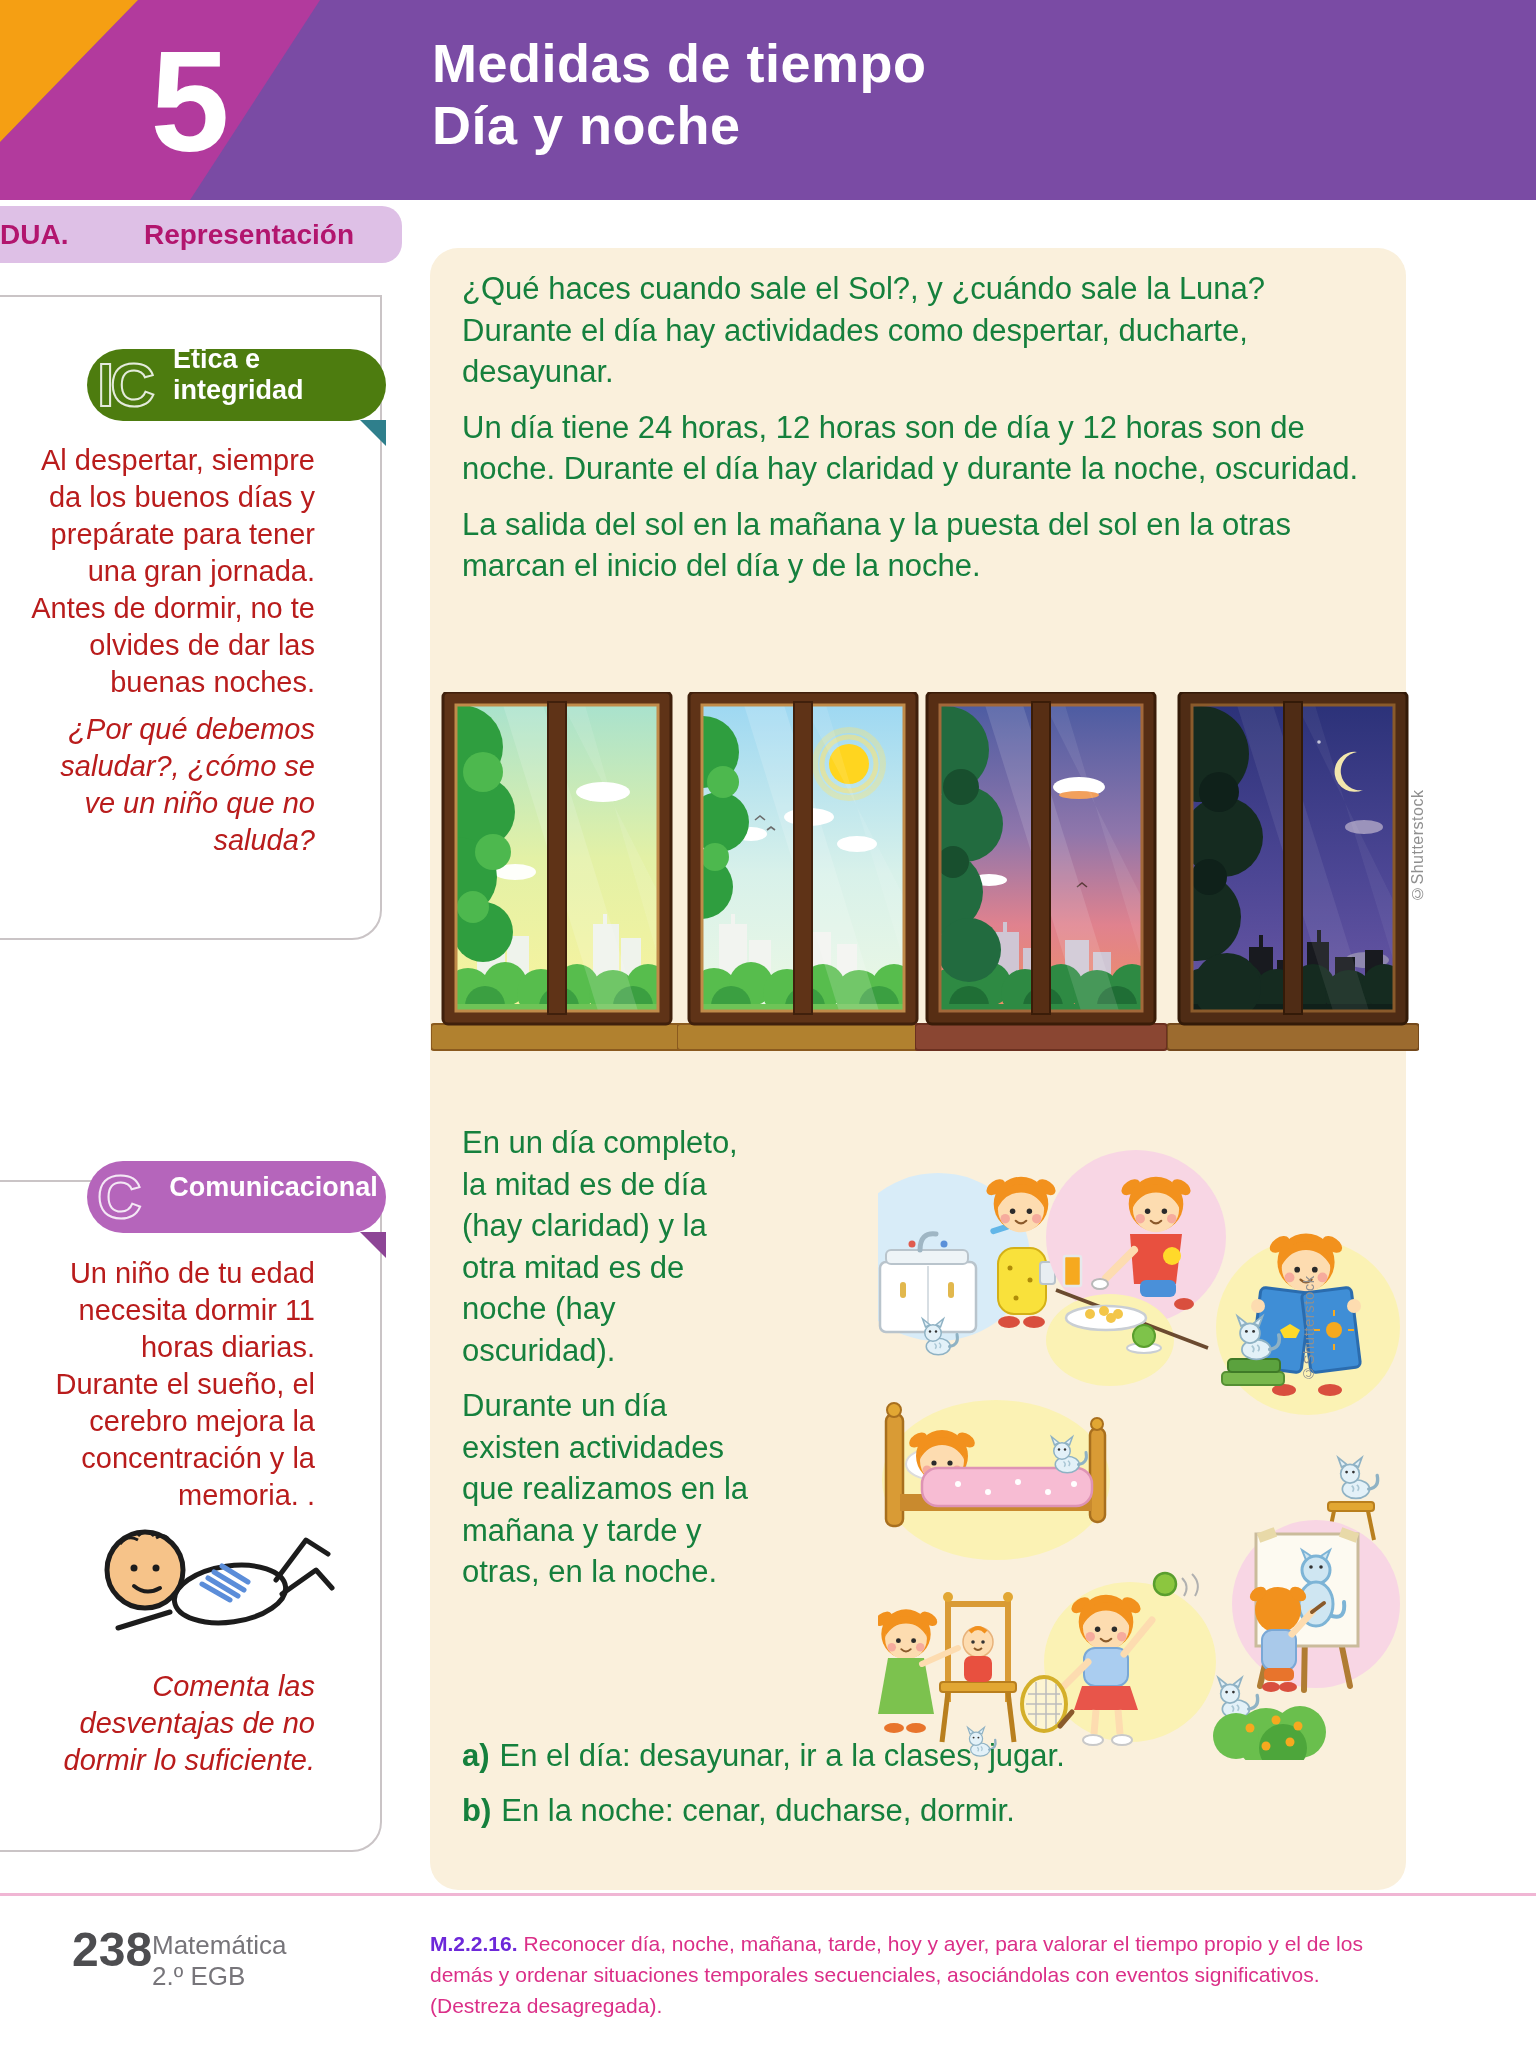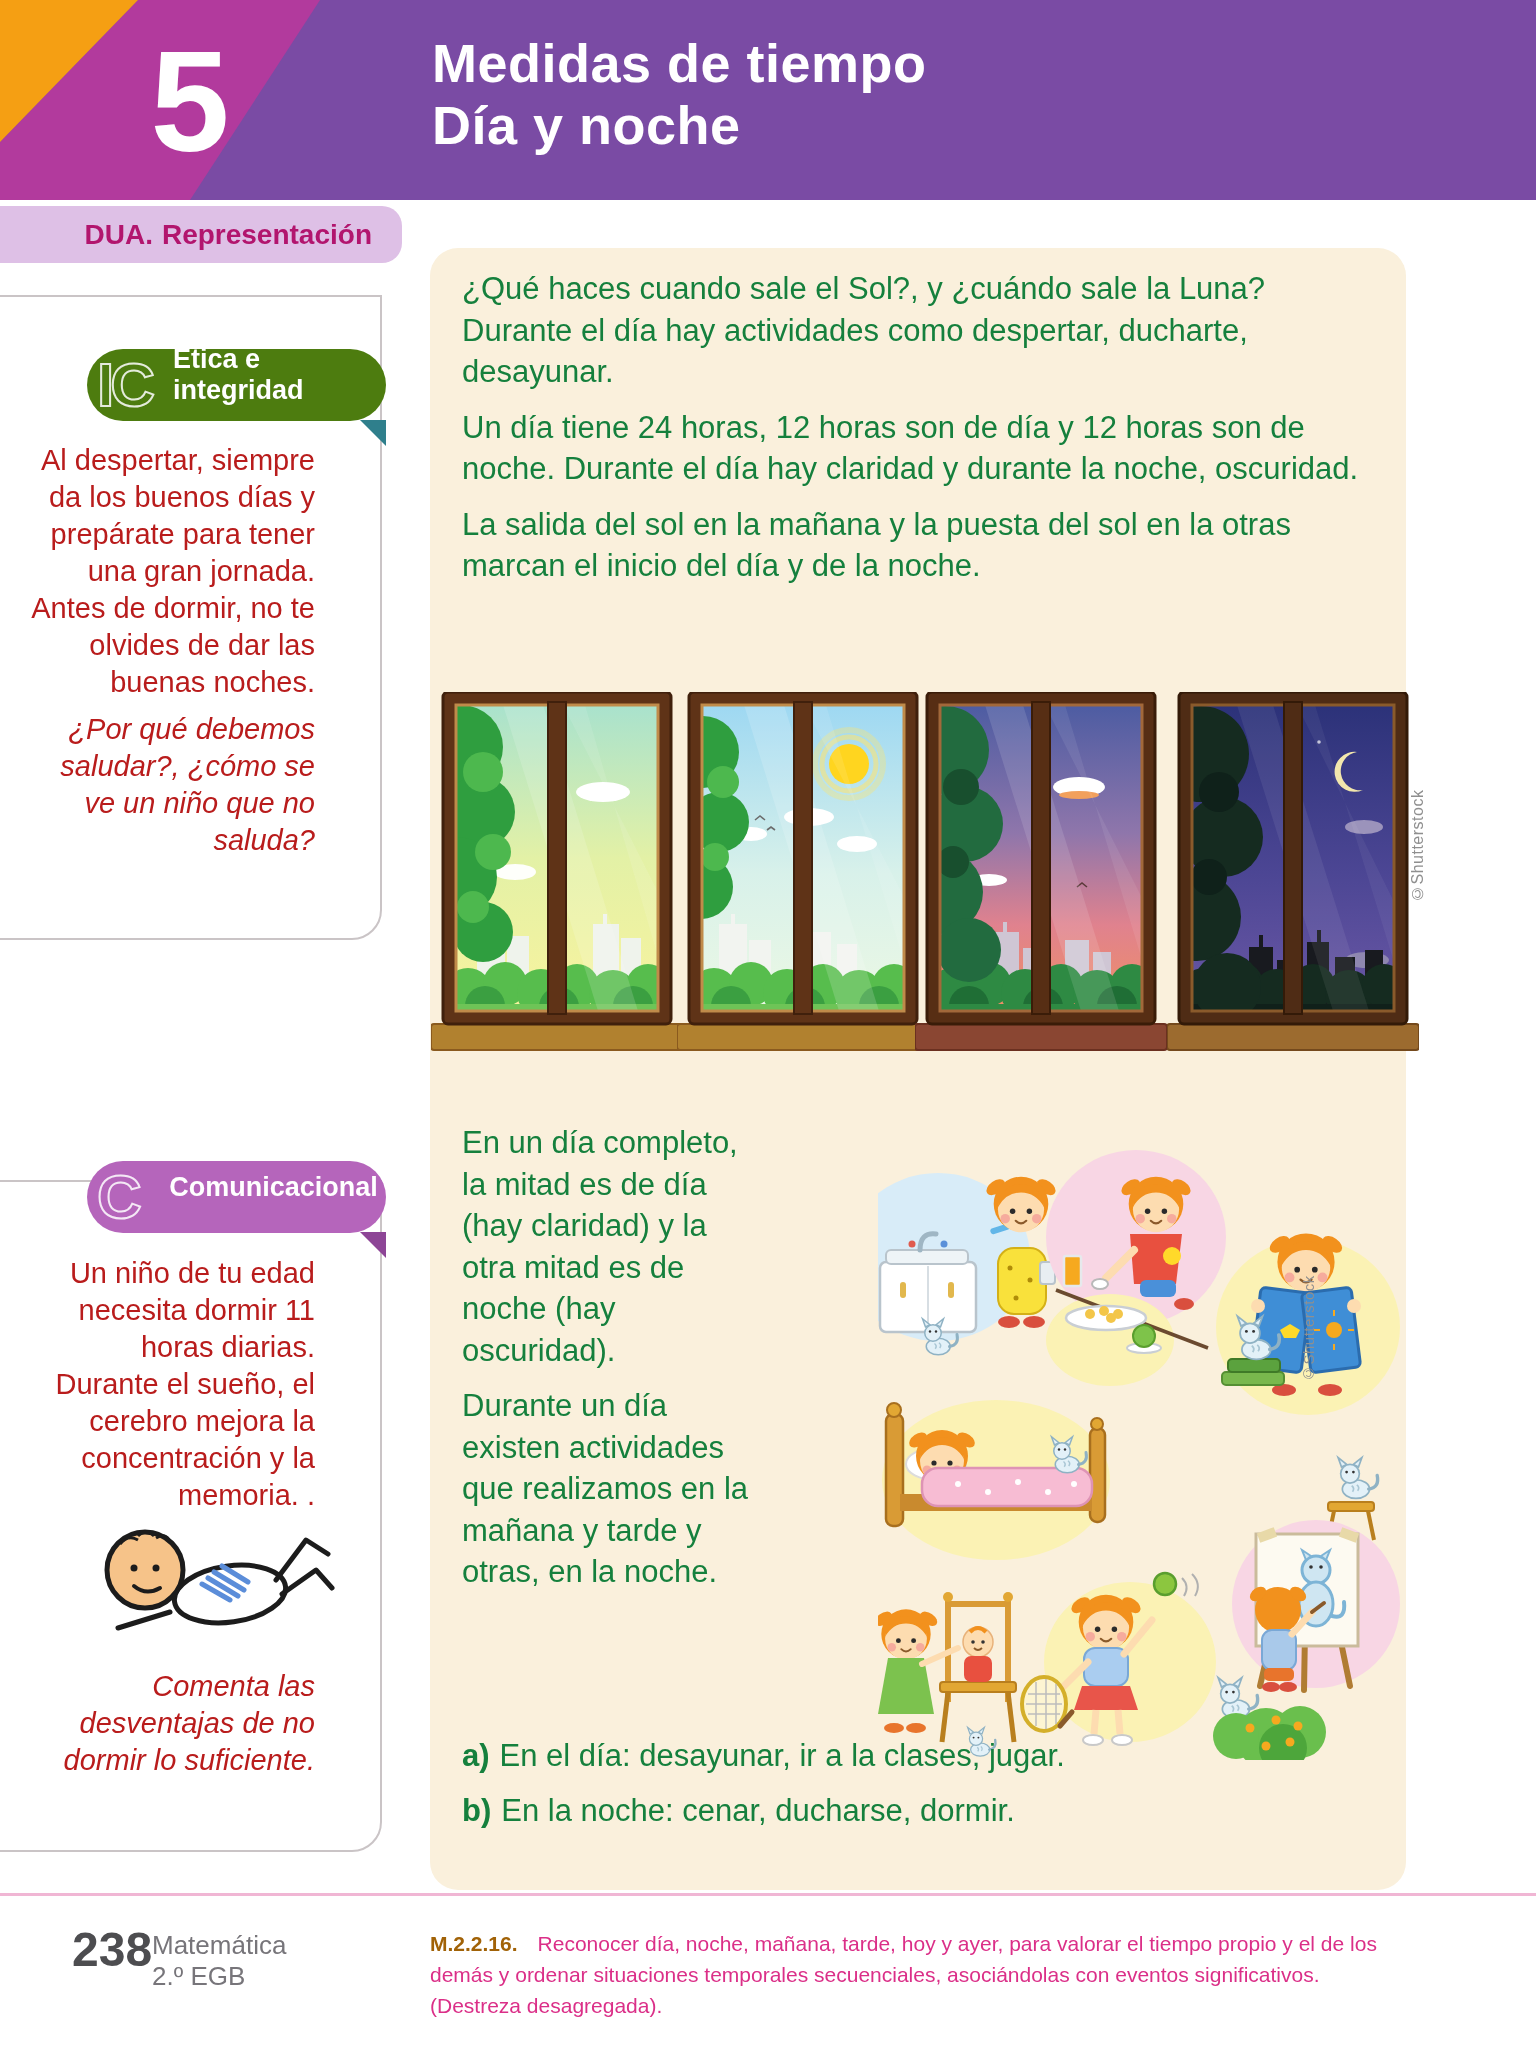--- a/index.html
+++ b/index.html
@@ -11,22 +11,22 @@
   .band{position:absolute;left:0;top:0;width:1536px;height:200px;background:#7a4ba4;}
   .tri-orange{position:absolute;left:0;top:0;width:230px;height:200px;background:#f59f13;
               clip-path:polygon(0 0,138px 0,0 142px);}
   .par-magenta{position:absolute;left:0;top:0;width:340px;height:200px;background:#b23a9d;
               clip-path:polygon(138px 0,320px 0,190px 200px,0 200px,0 142px);}
   .unit-number{position:absolute;left:120px;top:22px;width:140px;text-align:center;
               font-size:142px;line-height:160px;font-weight:700;color:#fff;}
   .page-title{position:absolute;left:432px;top:32px;font-size:54px;line-height:62px;
               font-weight:700;color:#fff;letter-spacing:.5px;}
   .dua{position:absolute;left:0;top:206px;width:402px;height:57px;background:#dec0e6;
-       border-radius:0 20px 20px 0;display:flex;align-items:center;justify-content:flex-end;
-       padding-right:30px;box-sizing:border-box;font-size:28px;color:#b2156e;}
+       border-radius:0 20px 20px 0;display:flex;align-items:center;justify-content:space-between;
+       padding-right:48px;box-sizing:border-box;font-size:28px;color:#b2156e;}
   .dua b{font-weight:700;margin-right:9px;}
   .dua span{font-weight:600;}
 
   
   .cream{position:absolute;left:430px;top:248px;width:976px;height:1642px;
          background:#faf0dc;border-radius:28px;}
   .body-text{font-size:31px;line-height:41.5px;color:#15803d;}
   .body-text p{margin:0 0 14px 0;}
   .intro{position:absolute;left:462px;top:268px;width:905px;}
   .midcol{position:absolute;left:462px;top:1122px;width:305px;}
@@ -48,21 +48,21 @@
   .note-text .q{font-style:italic;display:block;margin-top:10px;}
 
   
   .vert{writing-mode:vertical-rl;transform:rotate(180deg);font-size:16px;color:#8f8f8f;
         letter-spacing:.5px;}
   .rule{position:absolute;left:0;top:1893px;width:1536px;height:3px;background:#f0b6d4;}
   .pagenum{position:absolute;left:72px;top:1922px;font-size:48px;font-weight:700;color:#4d4d50;}
   .subject{position:absolute;left:152px;top:1930px;font-size:26px;line-height:31px;color:#77757a;}
   .standard{position:absolute;left:430px;top:1928px;width:958px;font-size:21px;
             line-height:31px;color:#db2f88;}
-  .standard b{color:#a16207;font-weight:700;margin-right:20px;}
+  .standard b{color:#6d28d9;font-weight:700;margin-right:6px;}
 
   .win{position:absolute;top:0;}
   .windows{position:absolute;left:443px;top:692px;width:965px;height:372px;}
   .kidswrap{position:absolute;left:878px;top:1142px;width:522px;height:618px;}
   .doodle{position:absolute;left:90px;top:1492px;width:245px;height:160px;}
 </style>
 </head>
 <body>
 
 <div class="page">

